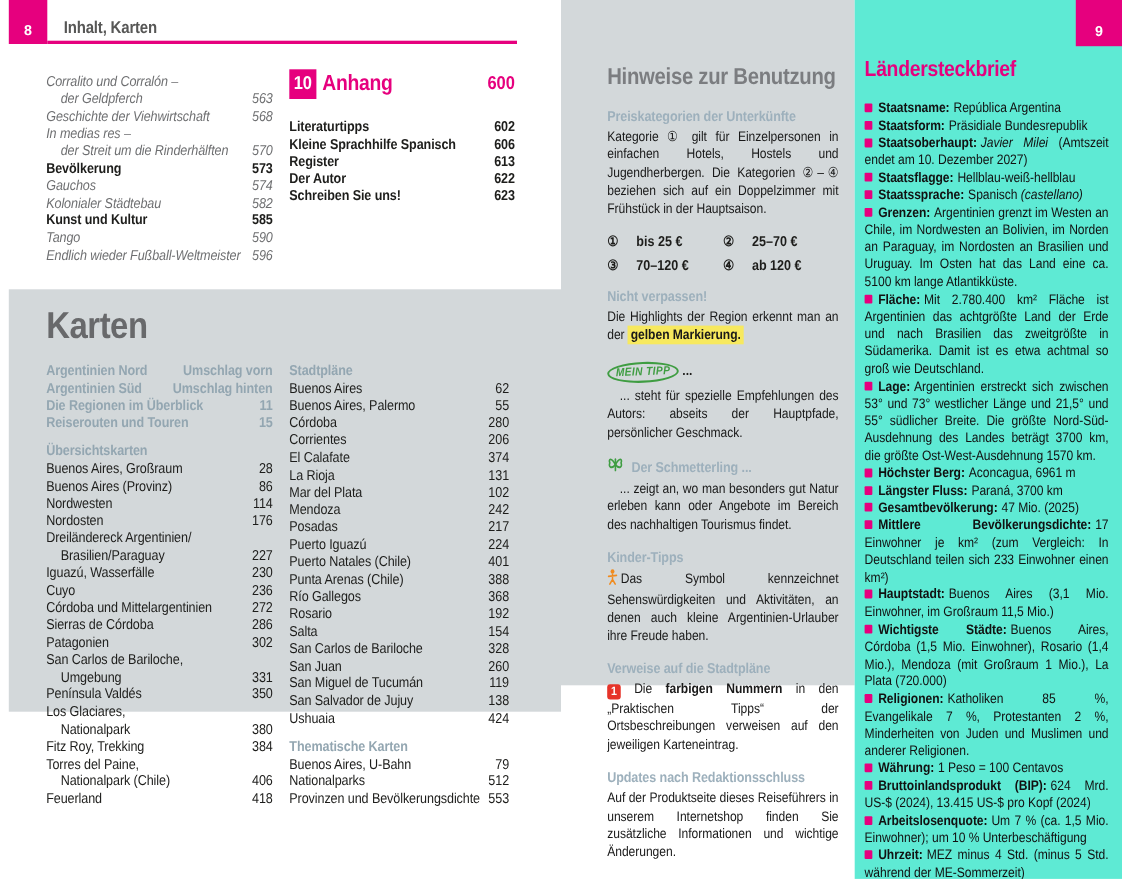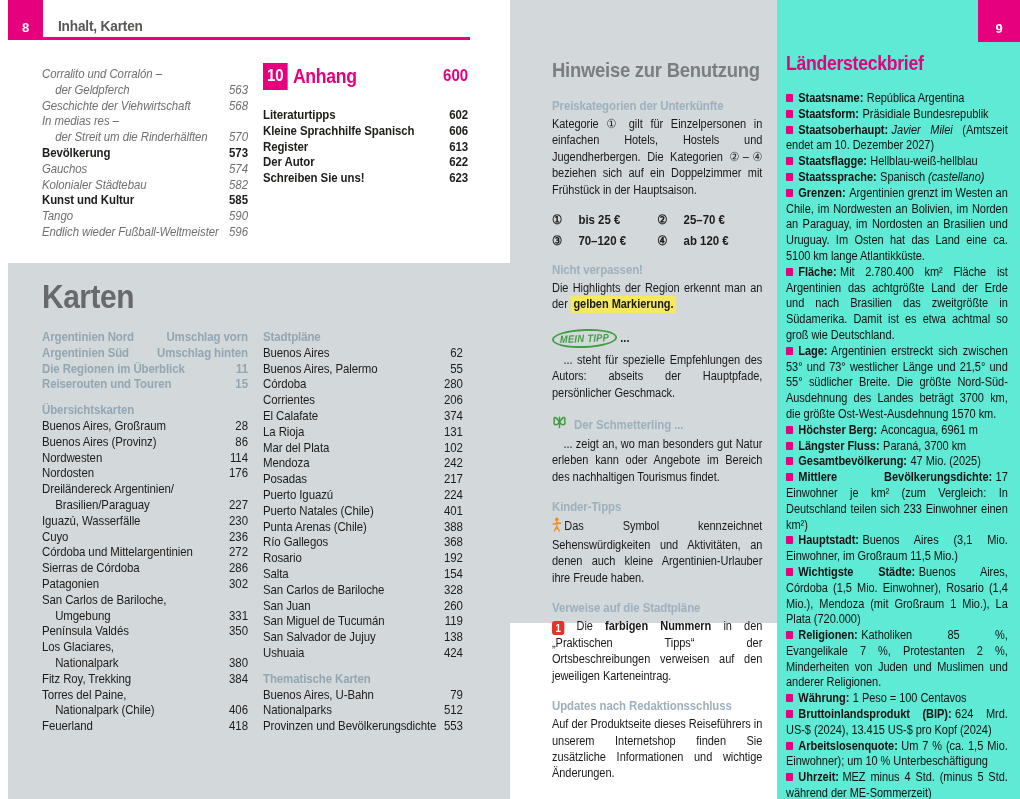--- a/index.html
+++ b/index.html
@@ -42,21 +42,21 @@
   .chapter-badge{
     width:28px;height:27px;background:#e6007e;color:#fff;font-weight:bold;font-size:17px;
     display:flex;align-items:center;justify-content:center;flex:0 0 auto;
   }
   .anhang-title{color:#e6007e;font-weight:bold;font-size:20px;margin-left:6px;letter-spacing:-0.3px;}
   .anhang-page{color:#e6007e;font-weight:bold;font-size:17px;margin-left:auto;}
   .anhang-list{margin-top:17px;}
   .anhang-list .row{line-height:15.8px;}
 
   
-  .karten-box{position:absolute;left:8px;top:263px;width:502px;height:536px;background:#d3d8da;}
+  .karten-box{position:absolute;left:8px;top:263px;width:502px;height:384px;background:#d3d8da;}
   .karten-title{position:absolute;left:34px;top:14px;font-size:34px;font-weight:bold;color:#68696b;letter-spacing:-0.5px;}
   .karten-col1{position:absolute;left:34px;top:66px;width:234px;}
   .karten-col2{position:absolute;left:255px;top:66px;width:227px;}
 
   
   .mid-col{position:absolute;left:510px;top:0;width:267px;height:623px;background:#d3d8da;}
   .mid-inner{position:absolute;left:42px;top:58px;width:239px;}
   .mid-title{font-size:21px;font-weight:bold;color:#7b7d80;letter-spacing:-0.3px;margin:0 0 16px 0;}
   .subhead{font-size:13px;font-weight:bold;color:#9db0bc;margin:14px 0 3px 0;letter-spacing:-0.1px;}
   .body-p{font-size:12.5px;line-height:16.4px;text-align:justify;margin:0;color:#191919;letter-spacing:-0.05px;}

